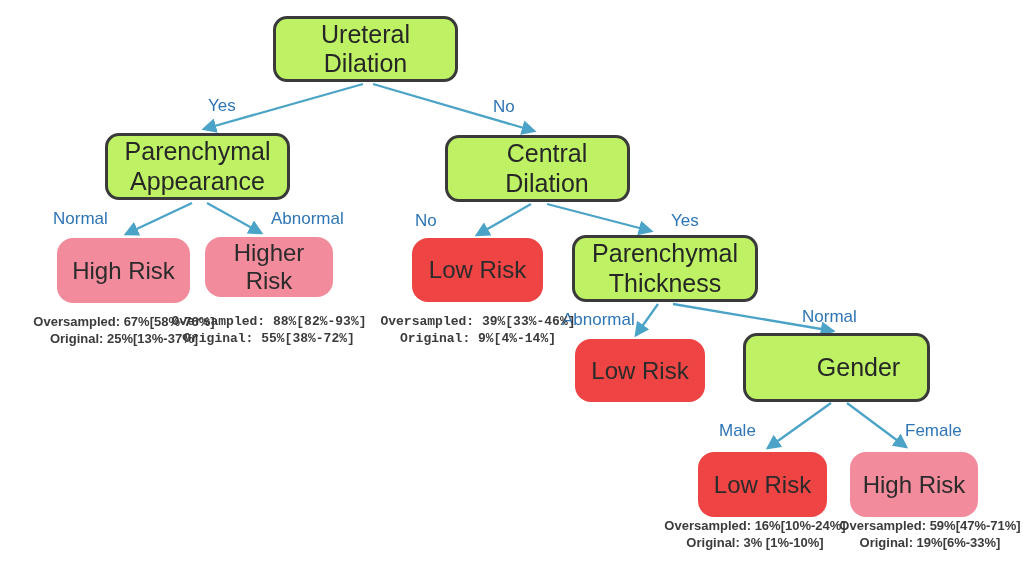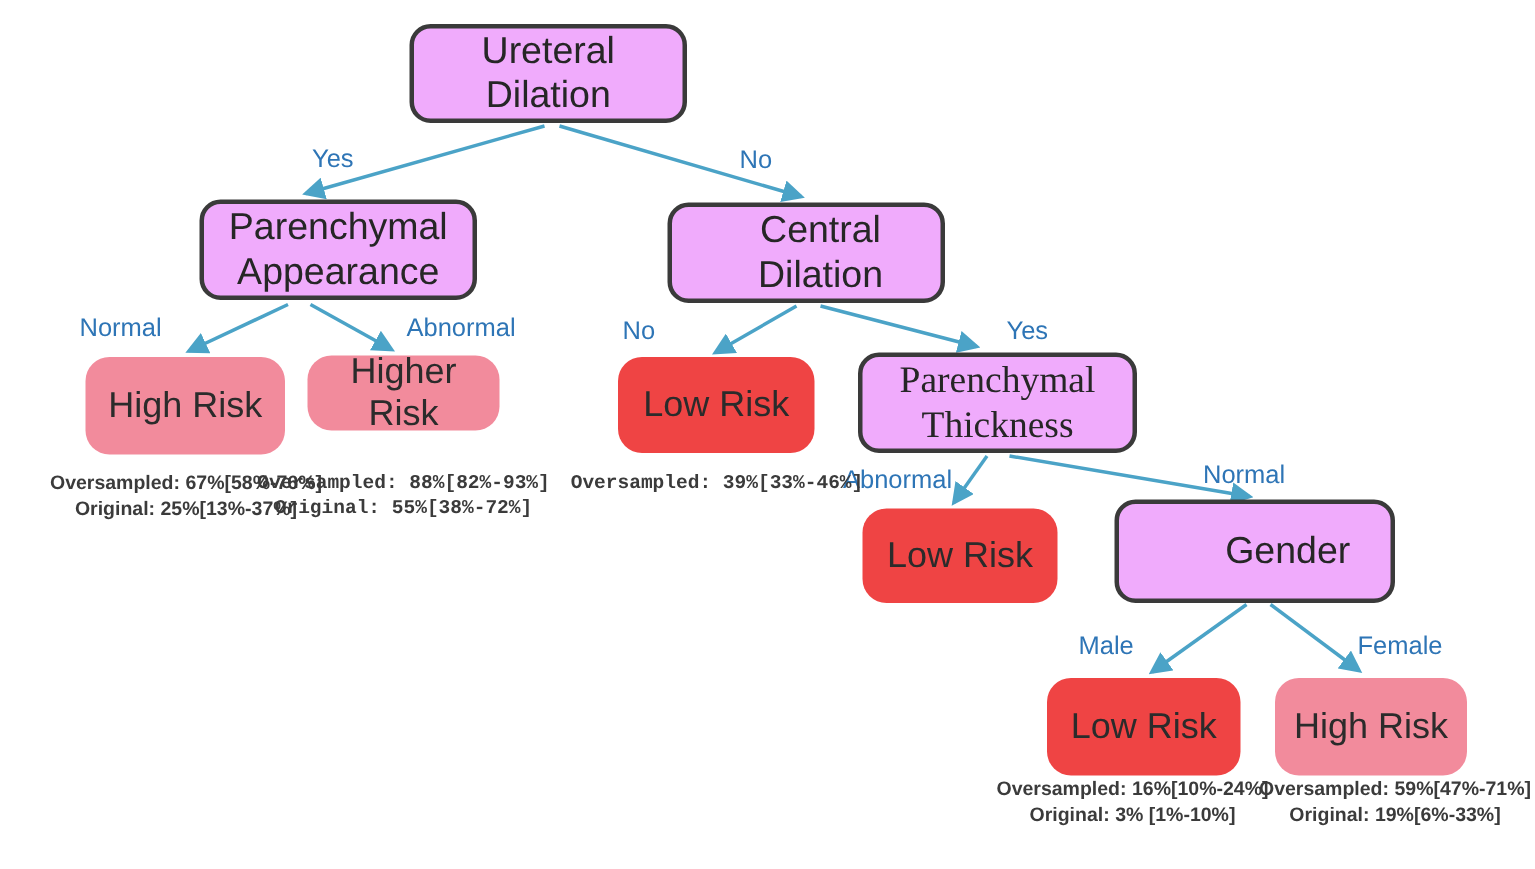--- a/index.html
+++ b/index.html
@@ -24,21 +24,21 @@
   }
   .node {
     position: absolute;
     display: flex;
     align-items: center;
     justify-content: center;
     text-align: center;
     box-sizing: border-box;
   }
   .node.decision {
-    background: #f0abfc;
+    background: #bef264;
     border: 3px solid #3a3a3a;
     border-radius: 14px;
     font-size: 25px;
     line-height: 1.18;
     color: #262626;
   }
   .node.leaf {
     border-radius: 16px;
     font-size: 24px;
     line-height: 1.15;
@@ -87,41 +87,41 @@
       <line x1="673" y1="304" x2="833" y2="331" marker-end="url(#arrowhead)"></line>
       <line x1="831" y1="403" x2="768" y2="448" marker-end="url(#arrowhead)"></line>
       <line x1="847" y1="403" x2="906" y2="447" marker-end="url(#arrowhead)"></line>
     </g>
   </svg>
 
   <div class="node decision" style="left:273px; top:16px;  width:185px; height:66px;">
     <span>Ureteral Dilation</span>
   </div>
 
-  <div class="node decision" style="left:105px; top:133px; width:185px; height:67px;margin-left:28px;">
+  <div class="node decision" style="left:105px; top:133px; width:185px; height:67px;">
     <span>Parenchymal Appearance</span>
   </div>
 
   <div class="node decision" style="left:445px; top:135px; width:185px; height:67px;padding-left:19px;">
     <span>Central Dilation</span>
   </div>
 
-  <div class="node decision" style="left:572px; top:235px; width:186px; height:67px;font-family:Liberation Serif, serif;">
+  <div class="node decision" style="left:572px; top:235px; width:186px; height:67px;">
     <span>Parenchymal Thickness</span>
   </div>
 
   <div class="node decision" style="left:743px; top:333px; width:187px; height:69px;padding-left:44px;">
     <span>Gender</span>
   </div>
 
   <div class="node leaf high" style="left:57px;  top:238px; width:133px; height:65px;">
     <span>High Risk</span>
   </div>
 
-  <div class="node leaf high" style="left:205px; top:237px; width:128px; height:50px; padding:0 18px;">
+  <div class="node leaf high" style="left:205px; top:237px; width:128px; height:60px; padding:0 18px;">
     <span>Higher Risk</span>
   </div>
 
   <div class="node leaf low" style="left:412px; top:238px; width:131px; height:64px;">
     <span>Low Risk</span>
   </div>
 
   <div class="node leaf low" style="left:575px; top:339px; width:130px; height:63px;">
     <span>Low Risk</span>
   </div>
@@ -150,20 +150,21 @@
     <div>Original: 25%[13%-37%]</div>
   </div>
 
   <div class="stats" style="left:159px; top:314px;font-family:Liberation Mono, monospace;">
     <div>Oversampled: 88%[82%-93%]</div>
     <div>Original: 55%[38%-72%]</div>
   </div>
 
   <div class="stats" style="left:368px; top:314px;font-family:Liberation Mono, monospace;">
     <div>Oversampled: 39%[33%-46%]</div>
+    <div>Original: 9%[4%-14%]</div>
   </div>
 
 
   <div class="stats" style="left:645px; top:518px;">
     <div>Oversampled: 16%[10%-24%]</div>
     <div>Original: 3% [1%-10%]</div>
   </div>
 
   <div class="stats" style="left:820px; top:518px;">
     <div>Oversampled: 59%[47%-71%]</div>

